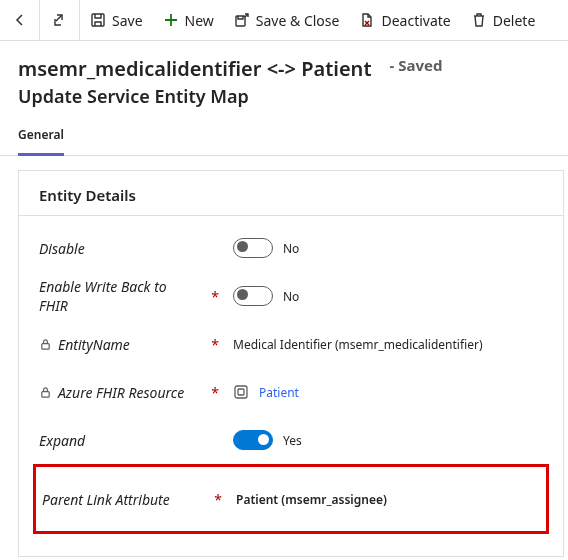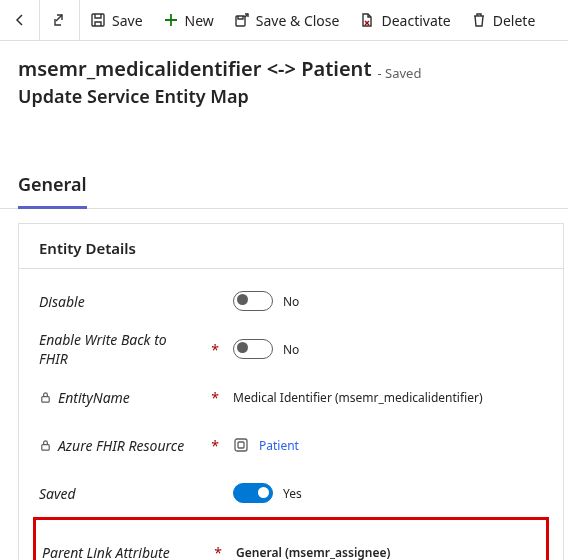--- a/index.html
+++ b/index.html
@@ -17,28 +17,28 @@
   
   .toolbar{display:flex;align-items:stretch;border-bottom:1px solid var(--border);}
   .tb-btn{display:flex;align-items:center;gap:6px;padding:0 10px;height:40px;
           border:none;background:transparent;font:inherit;color:var(--text);cursor:pointer;}
   .tb-btn.square{width:40px;justify-content:center;border-right:1px solid var(--border);}
   .tb-btn.square svg, .tb-btn svg{width:16px;height:16px;stroke:#323130;flex:none;}
   .tb-btn .plus{stroke:#107c10;}
   .tb-btn .red{stroke:#a80000;}
   
   .hdr{padding:14px 18px 0 18px;}
-  .title-row{display:flex;align-items:flex-end;gap:6px;}
+  .title-row{display:flex;align-items:flex-start;gap:18px;}
   .title{font-size:20px;font-weight:600;}
-  .saved-tag{color:var(--muted);font-size:13px;}
+  .saved-tag{color:var(--muted);font-size:15px;font-weight:bold;}
   .subtitle{font-size:18px;font-weight:600;margin-top:2px;}
   
   .tabs{display:flex;gap:18px;padding:18px 18px 0 18px;border-bottom:1px solid var(--border);}
-  .tab{padding-bottom:10px;font-size:18px;color:var(--text);cursor:pointer;
-       display:flex;align-items:center;gap:4px;margin-top:46px;}
+  .tab{padding-bottom:10px;font-size:12px;color:var(--text);cursor:pointer;
+       display:flex;align-items:center;gap:4px;}
   .tab.active{font-weight:600;border-bottom:3px solid #5b5fc7;margin-bottom:-1px;}
   .tab svg{width:12px;height:12px;}
   
   .card{margin:14px 4px 18px 18px;border:1px solid var(--border);padding:0 0 22px 0;}
   .card-title{font-weight:600;font-size:15px;padding:14px 20px 10px 20px;border-bottom:1px solid var(--border);}
   .rows{padding:8px 20px 0 20px;}
   .row{display:flex;align-items:center;min-height:48px;gap:8px;}
   .label-col{width:158px;display:flex;align-items:center;gap:6px;color:var(--text);font-size:14px;font-style:italic;}
   .req-col{width:20px;text-align:center;color:#a80000;font-size:14px;}
   .val-col{flex:1;display:flex;align-items:center;gap:10px;font-size:12px;}
@@ -188,37 +188,37 @@
           <svg class="lookup-icon" viewBox="0 0 16 16" fill="none" stroke-width="1.3">
               <rect x="2" y="2" width="12" height="12" rx="2"></rect>
               <rect x="5" y="5" width="6" height="6" rx="1"></rect>
             </svg>
           <a href="#" class="link-val">Patient</a>
         </div>
       </div>
 
       <div class="row">
         <div class="label-col">
-          <span>Saved</span>
+          <span>Expand</span>
         </div>
         <div class="req-col"></div>
         <div class="val-col">
           <div class="toggle on">
               <div class="knob"></div>
             </div>
           <span class="toggle-label">Yes</span>
         </div>
       </div>
 
       <div class="row hl-row">
         <div class="label-col">
           <span>Parent Link Attribute</span>
         </div>
         <div class="req-col">*</div>
         <div class="val-col">
-          <span class="bold-val">General (msemr_assignee)</span>
+          <span class="bold-val">Patient (msemr_assignee)</span>
         </div>
       </div>
 
     </div>
   </div>
 
 </div>
 
 </body></html>

